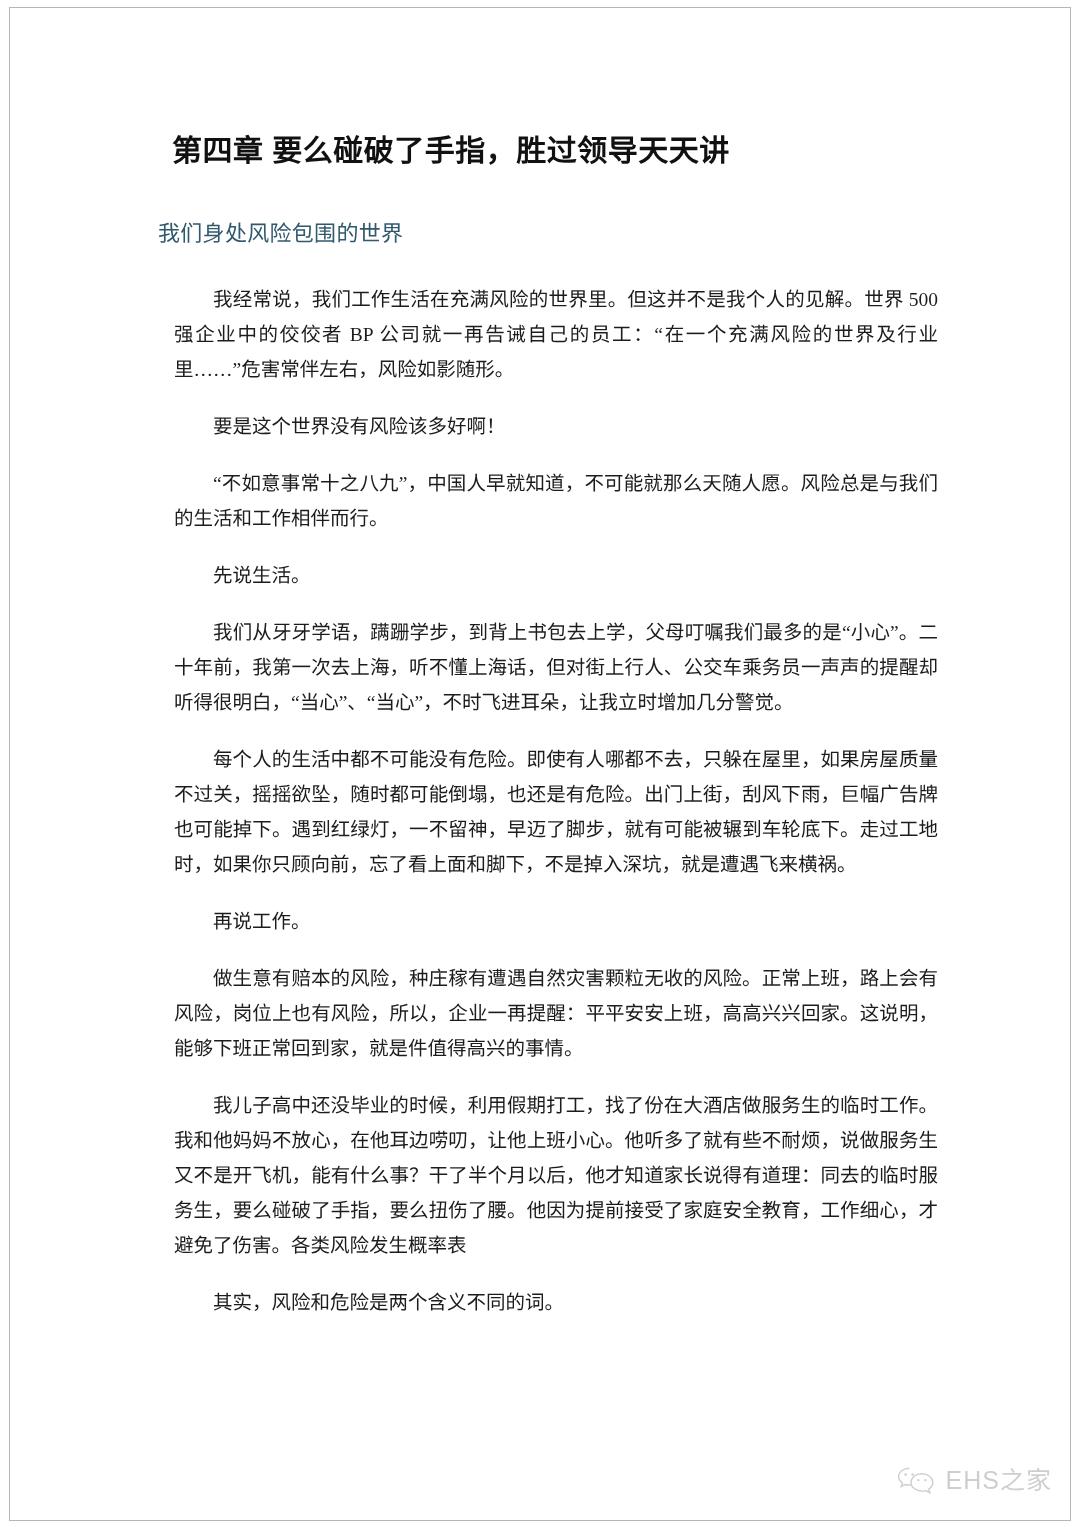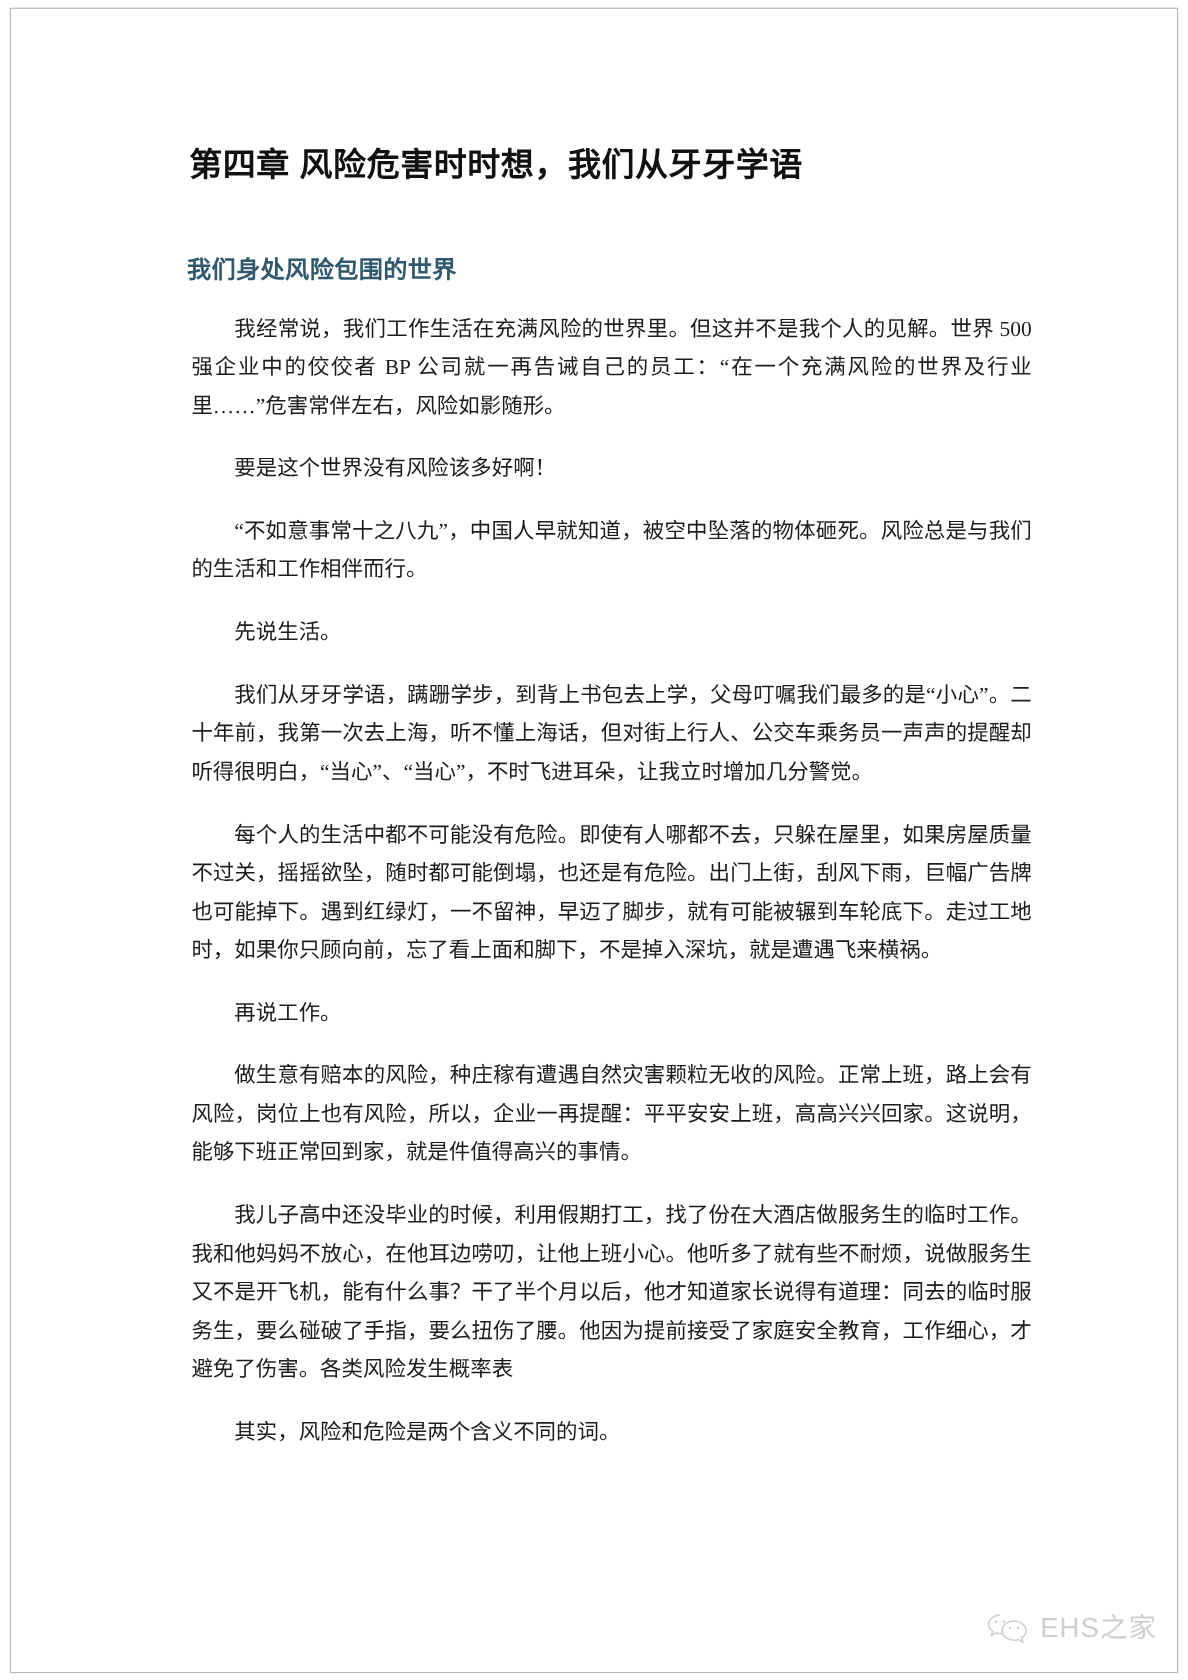--- a/index.html
+++ b/index.html
@@ -50,27 +50,27 @@
     font-family: "Liberation Sans", "DejaVu Sans", sans-serif;
     font-weight: bold;
     font-size: 30px;
     line-height: 1.25;
     color: #111111;
     letter-spacing: 0.5px;
     white-space: nowrap;
   }
 
   .section-heading {
-    margin: 12px;
+    margin: 0;
     padding: 0;
     position: absolute;
     left: 0px;
     top: 220px;
     font-family: "Liberation Sans", "DejaVu Sans", sans-serif;
-    font-weight: bold;
+    font-weight: normal;
     font-size: 22px;
     line-height: 1.3;
     color: #31596e;
     letter-spacing: 0.3px;
     white-space: nowrap;
   }
 
   .body-flow {
     position: absolute;
     left: 16px;
@@ -116,28 +116,28 @@
 </style>
 </head>
 <body>
 
 <div class="page">
 
   <div class="page-frame"></div>
 
   <div class="content">
 
-    <h1 class="chapter-title">第四章  风险危害时时想，我们从牙牙学语</h1>
+    <h1 class="chapter-title">第四章  要么碰破了手指，胜过领导天天讲</h1>
 
     <h2 class="section-heading">我们身处风险包围的世界</h2>
 
     <div class="body-flow">
       <p class="para">我经常说，我们工作生活在充满风险的世界里。但这并不是我个人的见解。世界 500 强企业中的佼佼者 BP 公司就一再告诫自己的员工：“在一个充满风险的世界及行业里……”危害常伴左右，风险如影随形。</p>
       <p class="para">要是这个世界没有风险该多好啊！</p>
-      <p class="para">“不如意事常十之八九”，中国人早就知道，被空中坠落的物体砸死。风险总是与我们的生活和工作相伴而行。</p>
+      <p class="para">“不如意事常十之八九”，中国人早就知道，不可能就那么天随人愿。风险总是与我们的生活和工作相伴而行。</p>
       <p class="para">先说生活。</p>
       <p class="para">我们从牙牙学语，蹒跚学步，到背上书包去上学，父母叮嘱我们最多的是“小心”。二十年前，我第一次去上海，听不懂上海话，但对街上行人、公交车乘务员一声声的提醒却听得很明白，“当心”、“当心”，不时飞进耳朵，让我立时增加几分警觉。</p>
       <p class="para">每个人的生活中都不可能没有危险。即使有人哪都不去，只躲在屋里，如果房屋质量不过关，摇摇欲坠，随时都可能倒塌，也还是有危险。出门上街，刮风下雨，巨幅广告牌也可能掉下。遇到红绿灯，一不留神，早迈了脚步，就有可能被辗到车轮底下。走过工地时，如果你只顾向前，忘了看上面和脚下，不是掉入深坑，就是遭遇飞来横祸。</p>
       <p class="para">再说工作。</p>
       <p class="para">做生意有赔本的风险，种庄稼有遭遇自然灾害颗粒无收的风险。正常上班，路上会有风险，岗位上也有风险，所以，企业一再提醒：平平安安上班，高高兴兴回家。这说明，能够下班正常回到家，就是件值得高兴的事情。</p>
       <p class="para">我儿子高中还没毕业的时候，利用假期打工，找了份在大酒店做服务生的临时工作。我和他妈妈不放心，在他耳边唠叨，让他上班小心。他听多了就有些不耐烦，说做服务生又不是开飞机，能有什么事？干了半个月以后，他才知道家长说得有道理：同去的临时服务生，要么碰破了手指，要么扭伤了腰。他因为提前接受了家庭安全教育，工作细心，才避免了伤害。各类风险发生概率表</p>
       <p class="para">其实，风险和危险是两个含义不同的词。</p>
     </div>
 
   </div>

